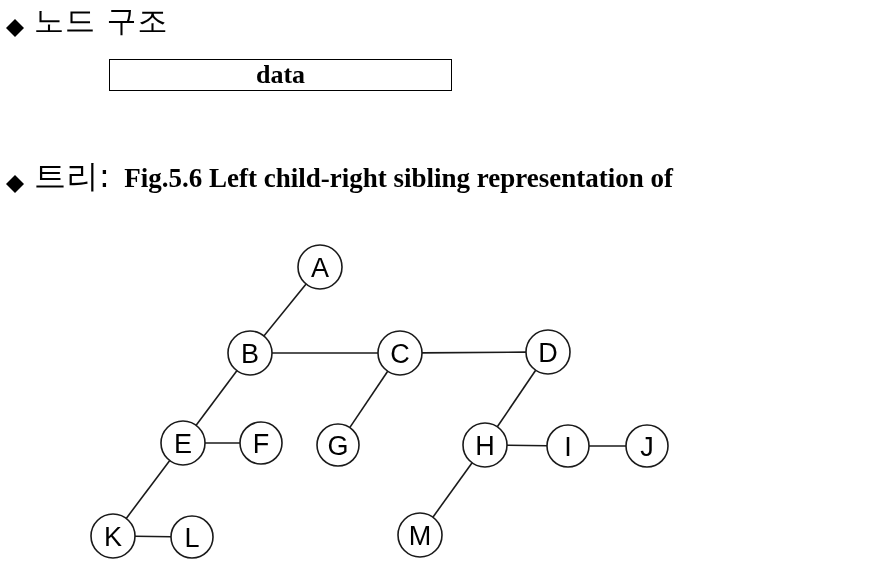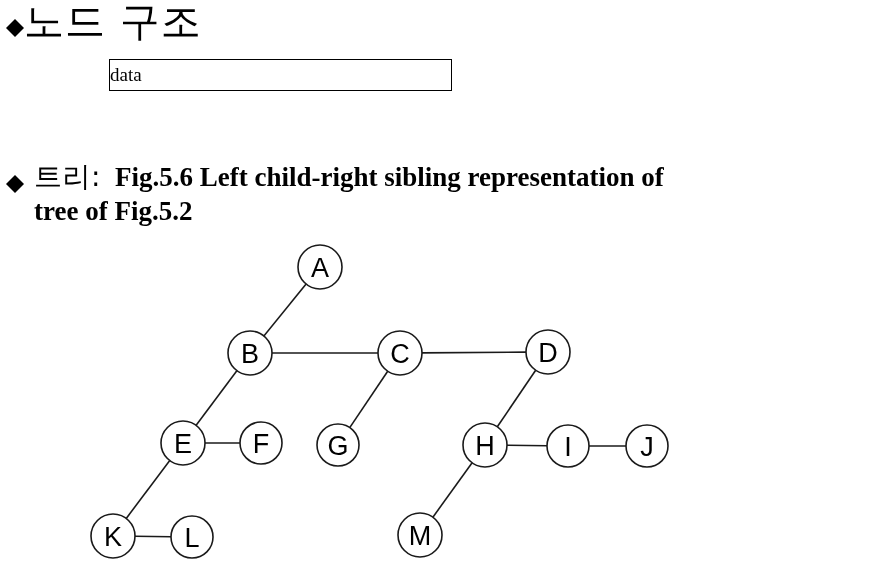--- a/index.html
+++ b/index.html
@@ -39,39 +39,40 @@
     border-top-color: #000;
   }
 
   
   #heading-node-structure {
     left: 6px;
     top: 4px;
   }
   #heading-node-structure .ko-text {
     font-family: "DejaVu Sans", "Liberation Sans", sans-serif;
-    font-size: 40px;
+    font-size: 30px;
     line-height: 34px;
     letter-spacing: 1px;
+    margin-left: 10px;
     white-space: nowrap;
   }
 
   
   #heading-tree {
     left: 6px;
     top: 160px;
     width: 884px;
   }
   #heading-tree .heading-body {
     margin-left: 10px;
     display: block;
   }
   #heading-tree .ko-text {
     font-family: "DejaVu Sans", "Liberation Sans", sans-serif;
-    font-size: 28px;
+    font-size: 32px;
     line-height: 33px;
     letter-spacing: 0.5px;
   }
   #heading-tree .en-text {
     font-family: "Liberation Serif", serif;
     font-weight: bold;
     font-size: 27px;
     line-height: 33px;
     margin-top: 44px;
   }
@@ -90,26 +91,28 @@
     position: absolute;
     left: 109px;
     top: 59px;
     width: 343px;
     border: 1.5px solid #000;
     border-collapse: collapse;
     background: #fff;
   }
   #node-struct-table td {
     border: 1.5px solid #000;
-    font-family: "Liberation Serif", serif;
-    font-size: 19px;
+    text-align: center;
+    font-family: "Liberation Serif", serif;
+    font-size: 26px;
     line-height: 21px;
     padding: 4px 0 5px 0;
     height: 20px;
     color: #000;
+    font-weight: bold;
   }
   #node-struct-table td.cell-data { width: 343px; }
   #node-struct-table td.cell-left  { width: 171px; }
   #node-struct-table td.cell-right { width: 172px; }
 
   
   #tree-diagram {
     position: absolute;
     left: 0;
     top: 0;
@@ -147,21 +150,20 @@
       <tr>
     <td class="cell-data" colspan="2">data</td>
   </tr>
 </tbody>
   </table>
 
 <div class="bullet-heading" id="heading-tree">
   <span class="diamond-bullet"></span>
   <span class="heading-body">
     <span class="ko-text">트리:</span><span class="gap-small"></span><span class="en-text">Fig.5.6 Left child-right sibling representation of</span>
-    <span class="heading-line2">tree of Fig.5.2</span>
   </span>
 </div>
 
 <svg id="tree-diagram" viewBox="0 0 890 574">
   <g id="tree-edges">
       <line x1="263.89" y1="335.94" x2="306.11" y2="284.06" class="tree-edge" stroke="#1a1a1a"></line>
       <line x1="272.00" y1="353.00" x2="378.00" y2="353.00" class="tree-edge" stroke="#1a1a1a"></line>
       <line x1="422.00" y1="352.85" x2="526.00" y2="352.15" class="tree-edge" stroke="#1a1a1a"></line>
       <line x1="236.86" y1="370.65" x2="196.14" y2="425.35" class="tree-edge" stroke="#1a1a1a"></line>
       <line x1="205.00" y1="443.00" x2="240.00" y2="443.00" class="tree-edge" stroke="#1a1a1a"></line>

